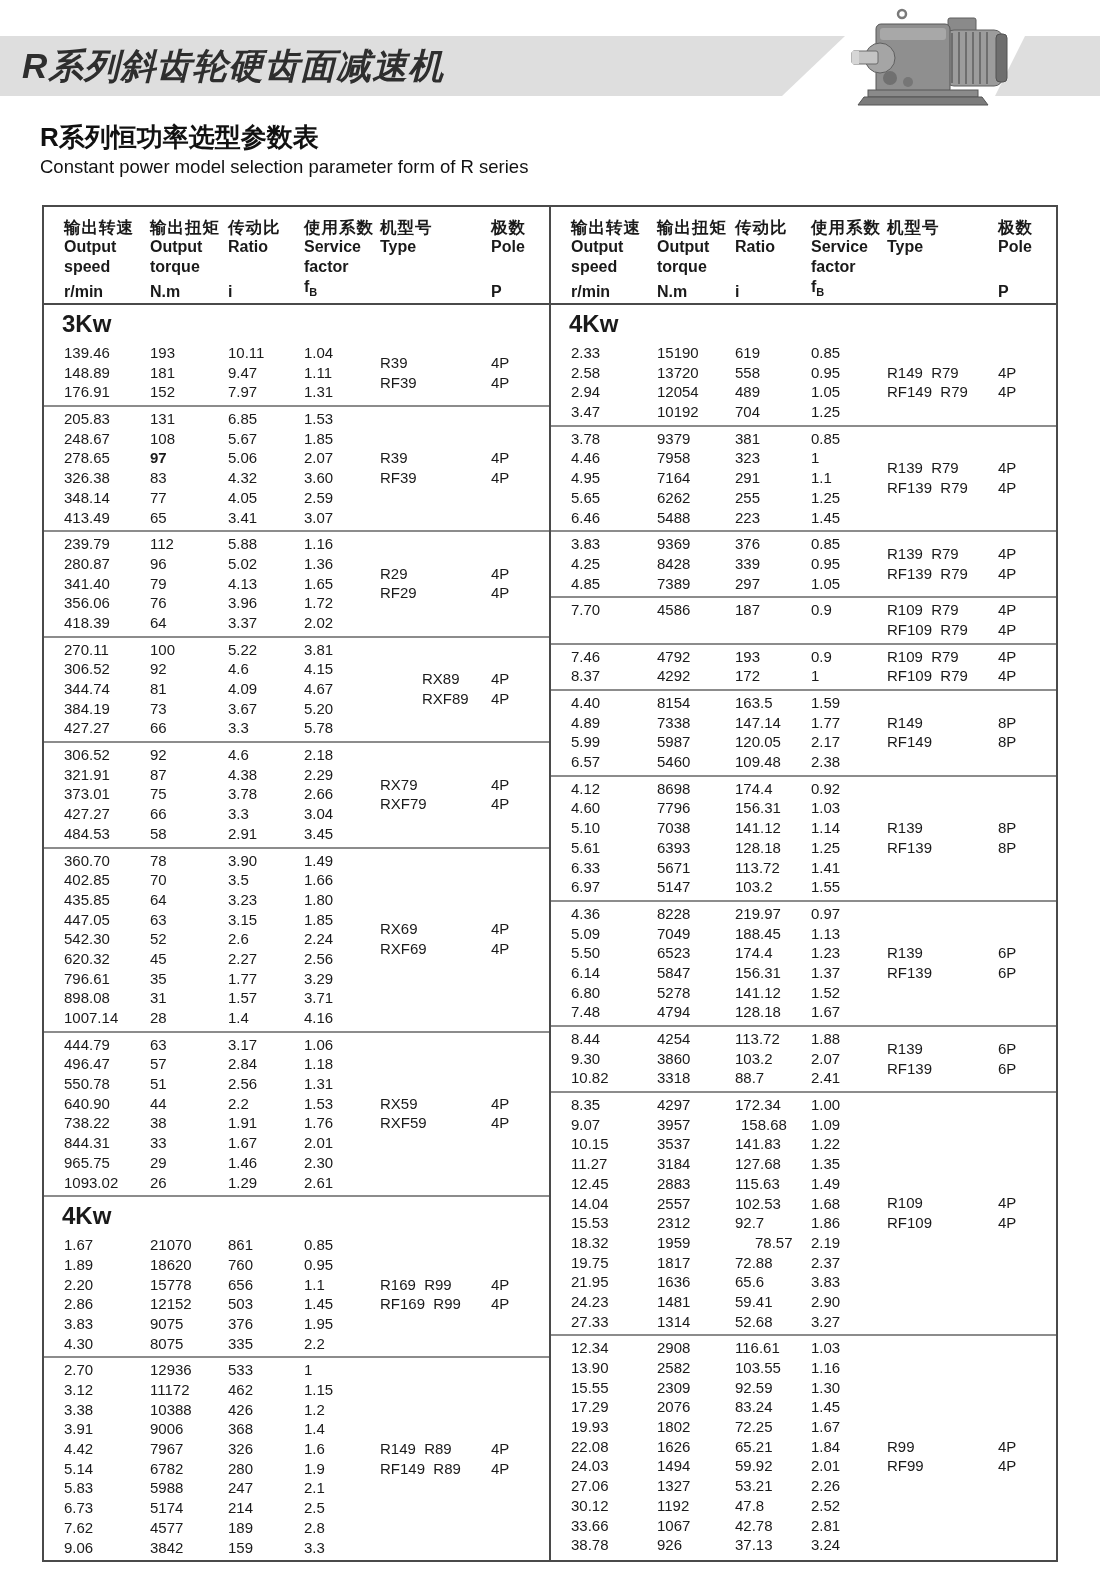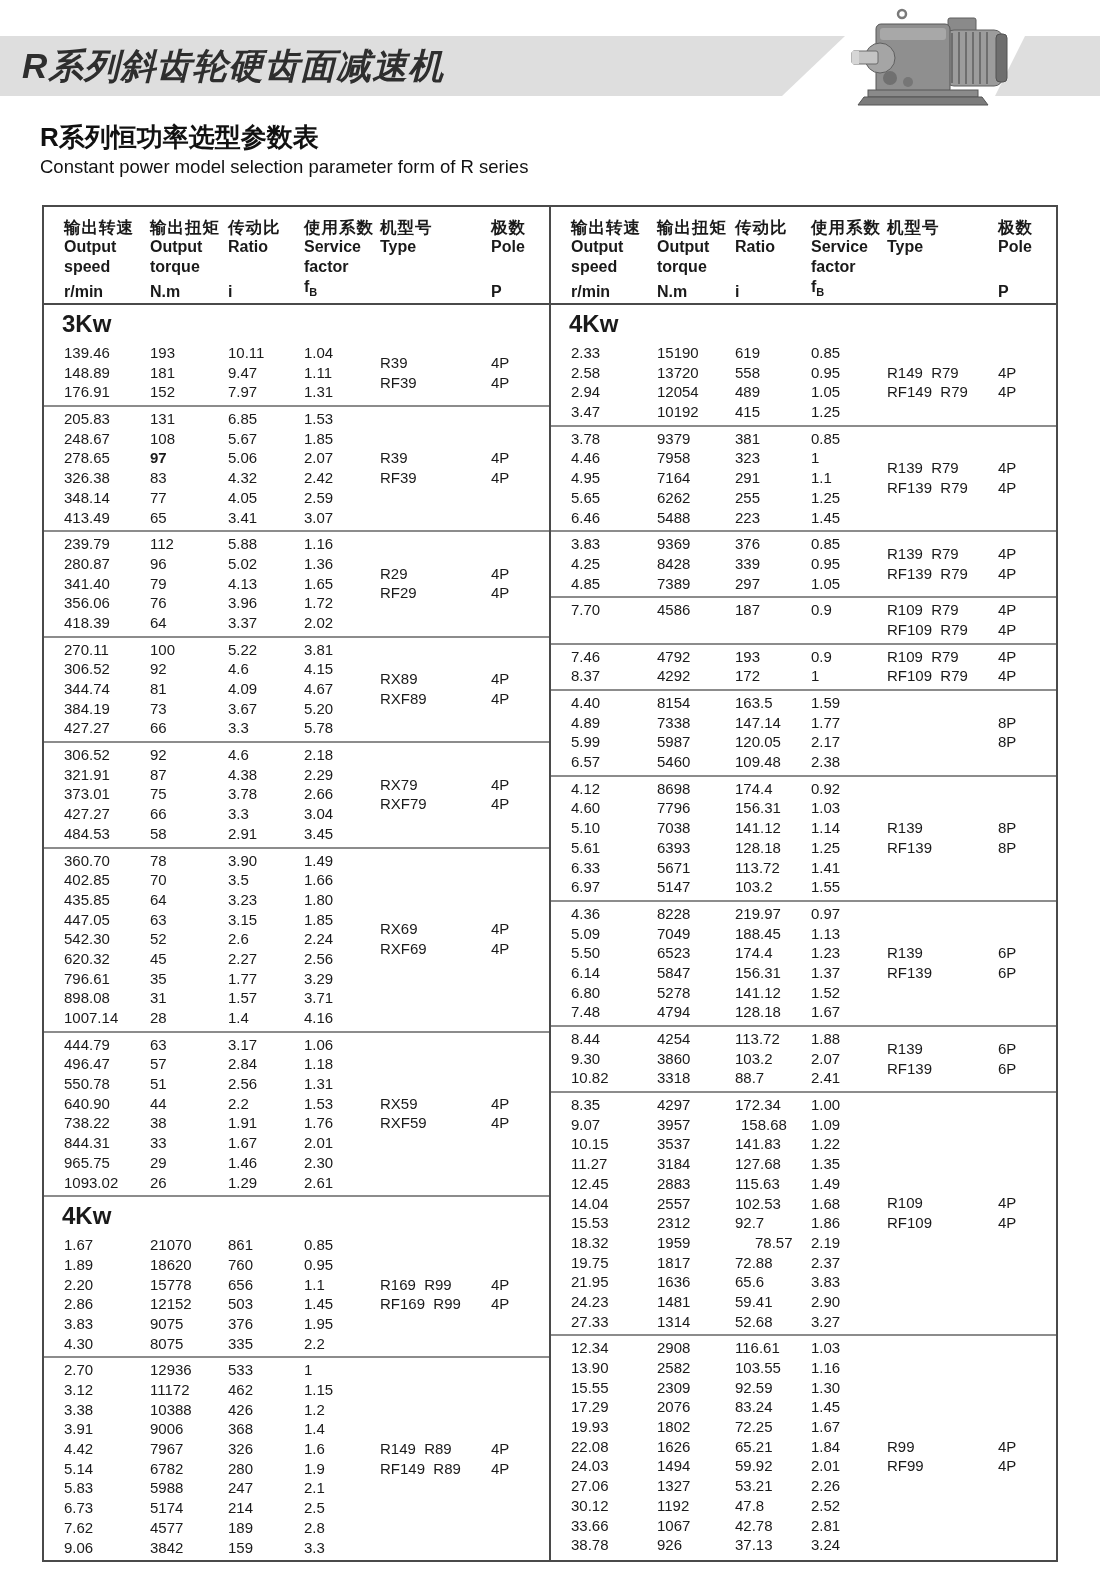--- a/index.html
+++ b/index.html
@@ -146,21 +146,21 @@
         <div class="cell" style="grid-area: 2 / 2;">108</div>
         <div class="cell" style="grid-area: 2 / 3;">5.67</div>
         <div class="cell" style="grid-area: 2 / 4;">1.85</div>
         <div class="cell" style="grid-area: 3 / 1;">278.65</div>
         <div class="cell" style="grid-area: 3 / 2; font-weight: bold;">97</div>
         <div class="cell" style="grid-area: 3 / 3;">5.06</div>
         <div class="cell" style="grid-area: 3 / 4;">2.07</div>
         <div class="cell" style="grid-area: 4 / 1;">326.38</div>
         <div class="cell" style="grid-area: 4 / 2;">83</div>
         <div class="cell" style="grid-area: 4 / 3;">4.32</div>
-        <div class="cell" style="grid-area: 4 / 4;">2.42</div>
+        <div class="cell" style="grid-area: 4 / 4;">3.60</div>
         <div class="cell" style="grid-area: 5 / 1;">348.14</div>
         <div class="cell" style="grid-area: 5 / 2;">77</div>
         <div class="cell" style="grid-area: 5 / 3;">4.05</div>
         <div class="cell" style="grid-area: 5 / 4;">2.59</div>
         <div class="cell" style="grid-area: 6 / 1;">413.49</div>
         <div class="cell" style="grid-area: 6 / 2;">65</div>
         <div class="cell" style="grid-area: 6 / 3;">3.41</div>
         <div class="cell" style="grid-area: 6 / 4;">3.07</div>
         <div class="type-cell" style="grid-area: 1 / 5 / span 6;">
           <div class="type-line">R39</div>
@@ -215,21 +215,21 @@
         <div class="cell" style="grid-area: 3 / 3;">4.09</div>
         <div class="cell" style="grid-area: 3 / 4;">4.67</div>
         <div class="cell" style="grid-area: 4 / 1;">384.19</div>
         <div class="cell" style="grid-area: 4 / 2;">73</div>
         <div class="cell" style="grid-area: 4 / 3;">3.67</div>
         <div class="cell" style="grid-area: 4 / 4;">5.20</div>
         <div class="cell" style="grid-area: 5 / 1;">427.27</div>
         <div class="cell" style="grid-area: 5 / 2;">66</div>
         <div class="cell" style="grid-area: 5 / 3;">3.3</div>
         <div class="cell" style="grid-area: 5 / 4;">5.78</div>
-        <div class="type-cell" style="grid-area: 1 / 5 / span 5;">
+        <div class="type-cell" style="grid-area: 1 / 5 / span 5; margin-left: 42px;">
           <div class="type-line">RX89</div>
           <div class="type-line">RXF89</div>
         </div>
         <div class="pole-cell" style="grid-area: 1 / 6 / span 5;">
           <div class="pole-line">4P</div>
           <div class="pole-line">4P</div>
         </div>
       </div>
       <div class="block with-line">
         <div class="cell" style="grid-area: 1 / 1;">306.52</div>
@@ -487,21 +487,21 @@
         <div class="cell" style="grid-area: 2 / 1;">2.58</div>
         <div class="cell" style="grid-area: 2 / 2;">13720</div>
         <div class="cell" style="grid-area: 2 / 3;">558</div>
         <div class="cell" style="grid-area: 2 / 4;">0.95</div>
         <div class="cell" style="grid-area: 3 / 1;">2.94</div>
         <div class="cell" style="grid-area: 3 / 2;">12054</div>
         <div class="cell" style="grid-area: 3 / 3;">489</div>
         <div class="cell" style="grid-area: 3 / 4;">1.05</div>
         <div class="cell" style="grid-area: 4 / 1;">3.47</div>
         <div class="cell" style="grid-area: 4 / 2;">10192</div>
-        <div class="cell" style="grid-area: 4 / 3;">415</div>
+        <div class="cell" style="grid-area: 4 / 3;">704</div>
         <div class="cell" style="grid-area: 4 / 4;">1.25</div>
         <div class="type-cell" style="grid-area: 1 / 5 / span 4;">
           <div class="type-line">R149  R79</div>
           <div class="type-line">RF149  R79</div>
         </div>
         <div class="pole-cell" style="grid-area: 1 / 6 / span 4;">
           <div class="pole-line">4P</div>
           <div class="pole-line">4P</div>
         </div>
       </div>
@@ -599,20 +599,24 @@
         <div class="cell" style="grid-area: 2 / 3;">147.14</div>
         <div class="cell" style="grid-area: 2 / 4;">1.77</div>
         <div class="cell" style="grid-area: 3 / 1;">5.99</div>
         <div class="cell" style="grid-area: 3 / 2;">5987</div>
         <div class="cell" style="grid-area: 3 / 3;">120.05</div>
         <div class="cell" style="grid-area: 3 / 4;">2.17</div>
         <div class="cell" style="grid-area: 4 / 1;">6.57</div>
         <div class="cell" style="grid-area: 4 / 2;">5460</div>
         <div class="cell" style="grid-area: 4 / 3;">109.48</div>
         <div class="cell" style="grid-area: 4 / 4;">2.38</div>
+        <div class="type-cell" style="grid-area: 1 / 5 / span 4;">
+          <div class="type-line">R149</div>
+          <div class="type-line">RF149</div>
+        </div>
         <div class="pole-cell" style="grid-area: 1 / 6 / span 4;">
           <div class="pole-line">8P</div>
           <div class="pole-line">8P</div>
         </div>
       </div>
       <div class="block with-line">
         <div class="cell" style="grid-area: 1 / 1;">4.12</div>
         <div class="cell" style="grid-area: 1 / 2;">8698</div>
         <div class="cell" style="grid-area: 1 / 3;">174.4</div>
         <div class="cell" style="grid-area: 1 / 4;">0.92</div>

